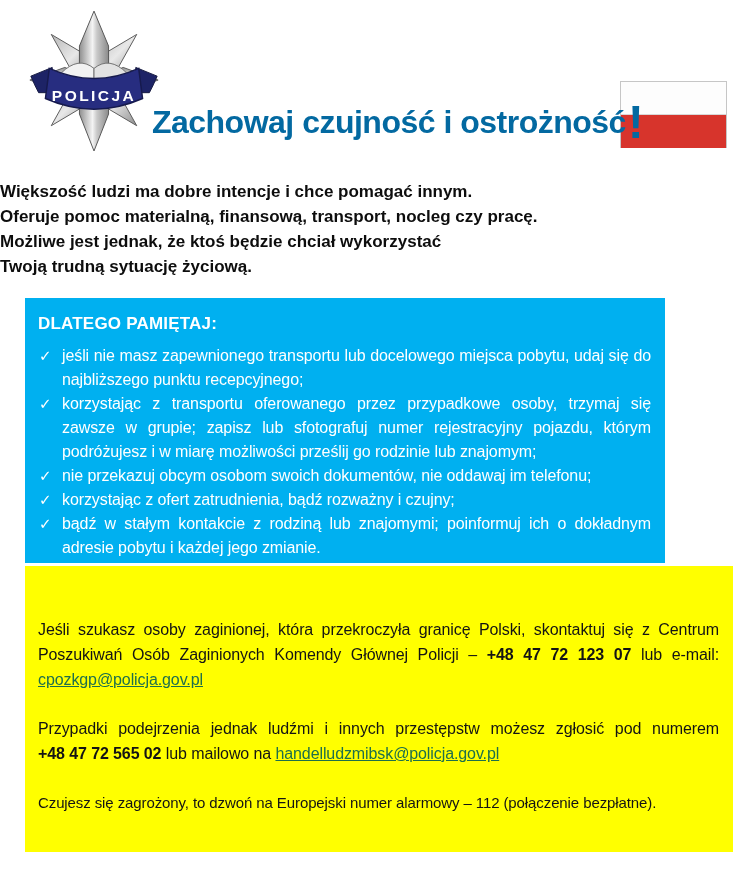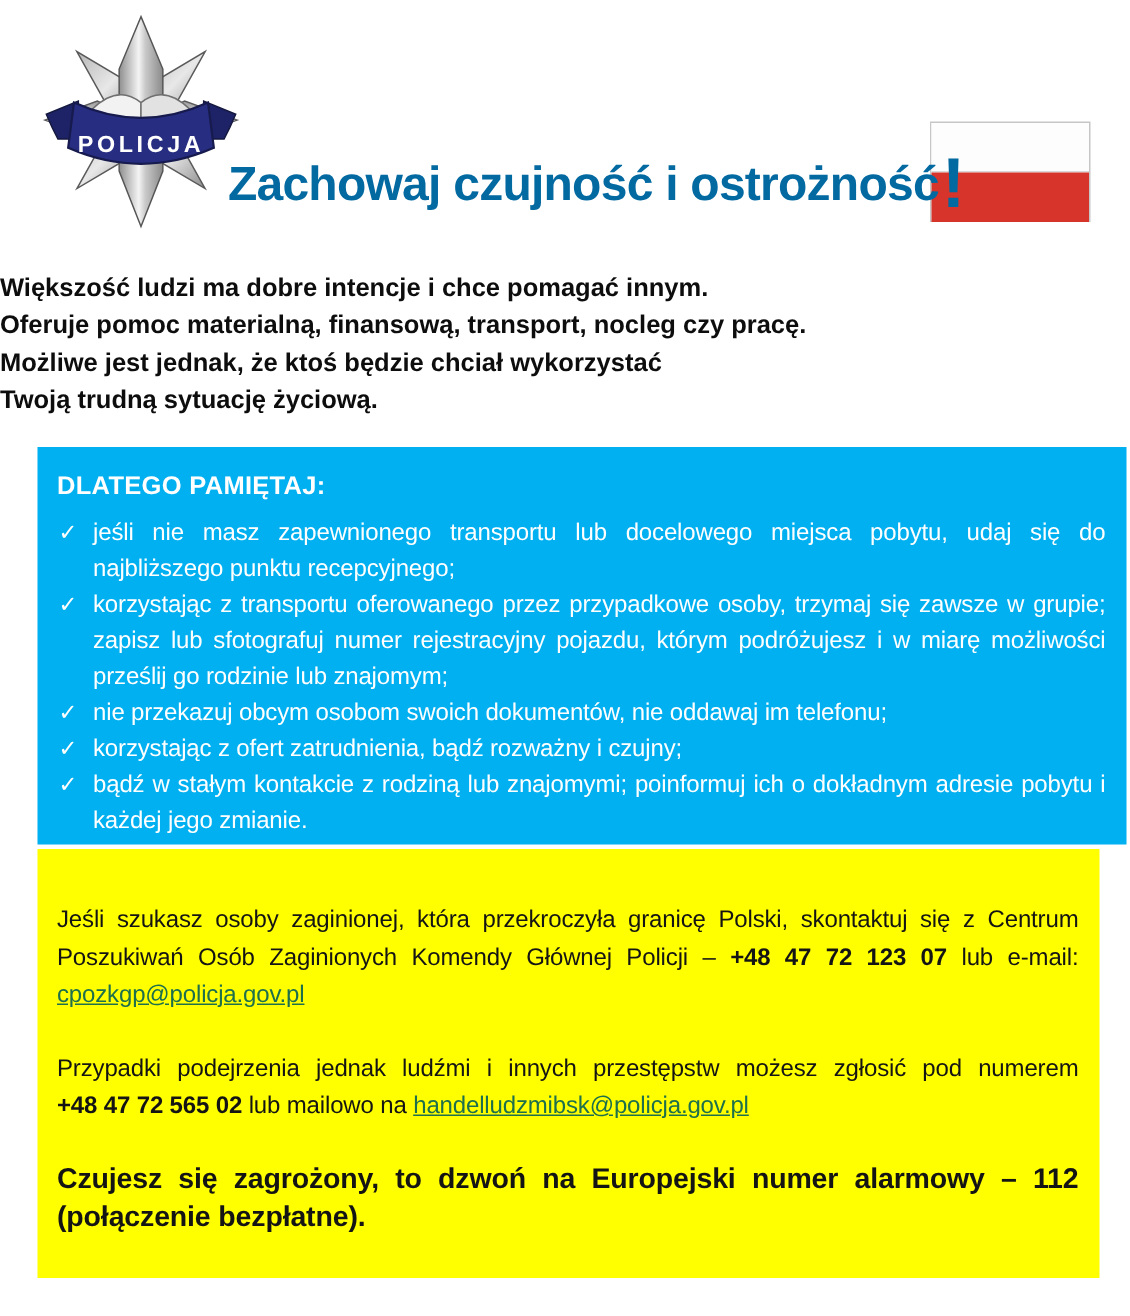--- a/index.html
+++ b/index.html
@@ -14,34 +14,34 @@
 
   .title{position:absolute;left:150px;top:104px;width:495px;text-align:center;
          font-size:32px;font-weight:bold;letter-spacing:-0.5px;color:#0369a1;white-space:nowrap;}
   .title .bang{font-size:47px;line-height:0;vertical-align:-5px;margin-left:2px;}
 
   
   .intro{position:absolute;left:0;top:179px;width:753px;
          font-weight:bold;font-size:17px;line-height:25px;color:#0d0d0d;}
 
   
-  .blue-box{position:absolute;left:25px;top:298px;width:726px;height:265px;box-sizing:border-box;
+  .blue-box{position:absolute;left:25px;top:298px;width:640px;height:265px;box-sizing:border-box;
             background:#00b0f0;color:#ffffff;padding:13px 14px 0 13px;}
   .blue-box h2{margin:2px 0 9px 0;font-size:17px;line-height:22px;font-weight:bold;letter-spacing:0.2px;}
   .blue-box ul{margin:0;padding:0;list-style:none;}
   .blue-box li{position:relative;padding-left:24px;text-align:justify;
                font-size:16px;line-height:24px;letter-spacing:-0.1px;}
   .blue-box .check{position:absolute;left:1px;top:0;font-weight:bold;font-size:15px;}
 
   
   .yellow-box{position:absolute;left:25px;top:566px;width:708px;height:286px;box-sizing:border-box;
-              background:#ffff00;color:#141414;padding:35px 14px 0 13px;
+              background:#ffff00;color:#141414;padding:51px 14px 0 13px;
               font-size:16px;line-height:25px;letter-spacing:-0.1px;}
   .yellow-box p{margin:0 0 24px 0;text-align:justify;}
-  .yellow-box p.warning{font-weight:bold;font-size:19px;}
+  .yellow-box p.warning{font-weight:normal;font-size:15px;}
   .yellow-box strong{white-space:nowrap;}
   .yellow-box a{color:#1e6f4c;text-decoration:underline;cursor:pointer;}
 </style>
 </head>
 <body>
 
 <div class="page">
 
   <svg class="logo" viewBox="0 0 140 150" aria-hidden="true">
     <defs>

